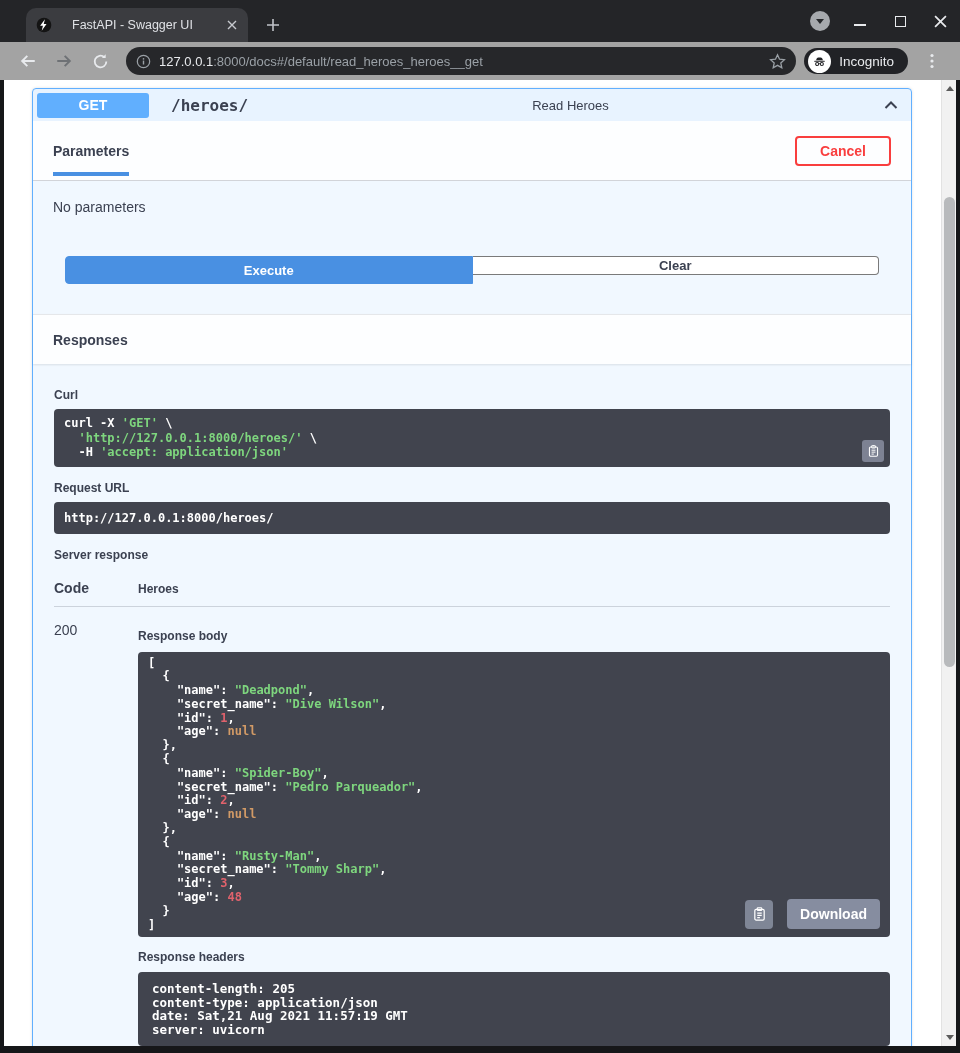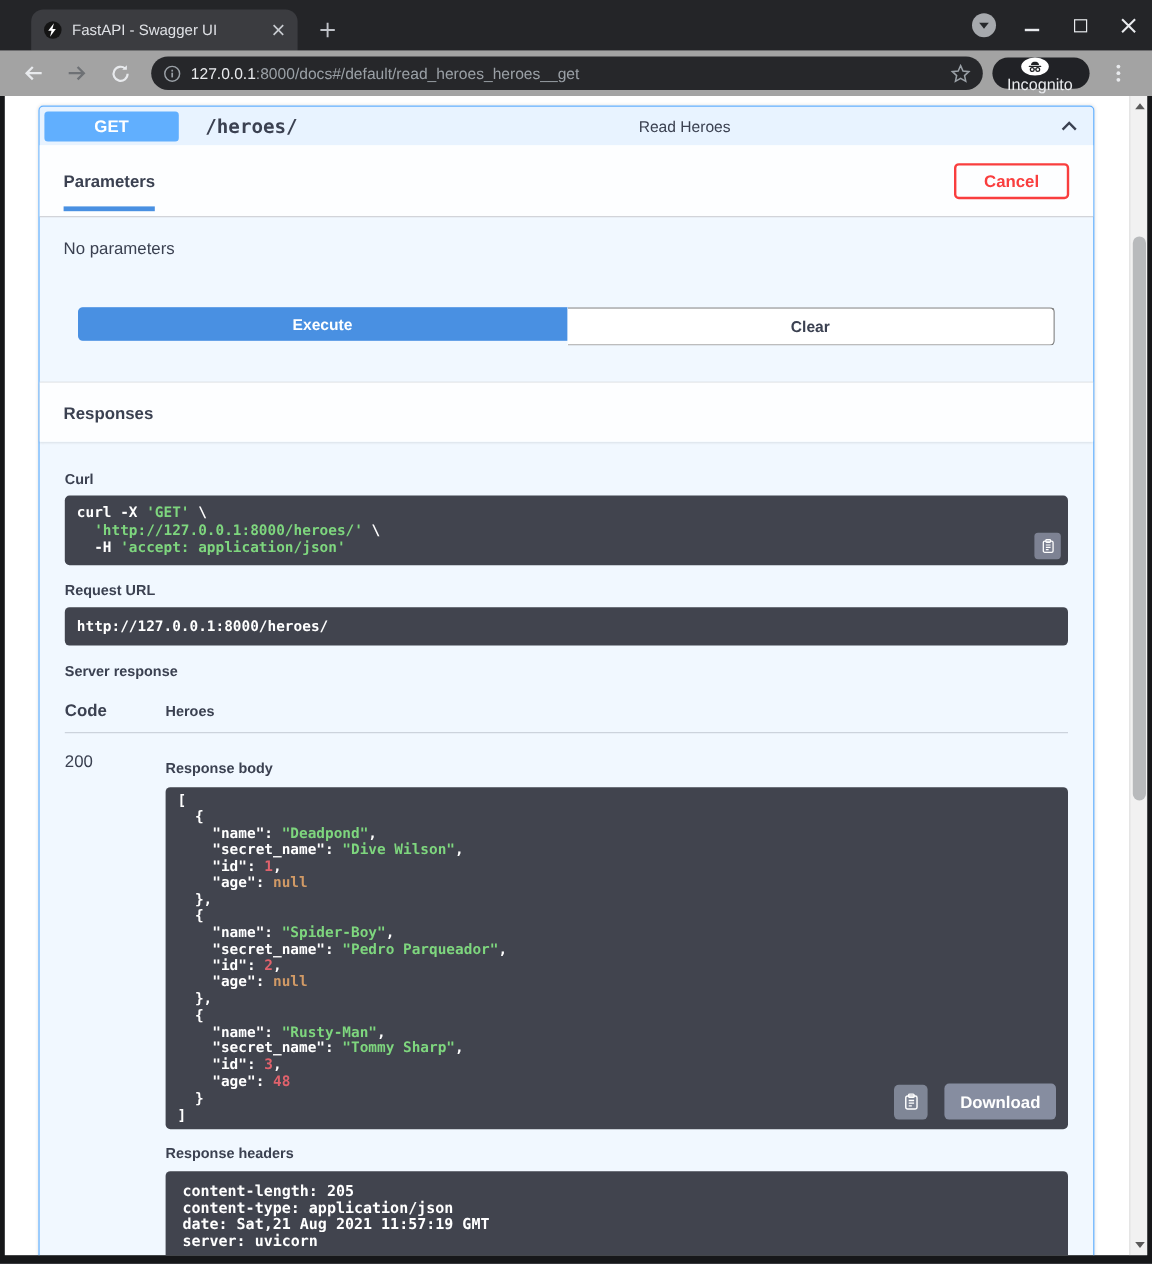--- a/index.html
+++ b/index.html
@@ -4,21 +4,21 @@
 <style>
   * { margin:0; padding:0; box-sizing:border-box; }
   html,body { width:960px; height:1053px; overflow:hidden; background:#161719;
               font-family:"Liberation Sans", sans-serif; }
   .window { position:relative; width:960px; height:1053px; }
 
   
   .tabstrip { position:absolute; left:0; top:0; width:100%; height:42px; background:#242528; }
   .tab { position:absolute; left:26px; top:8px; width:222px; height:34px; background:#3b3c40;
          border-radius:10px 10px 0 0; display:flex; align-items:center; padding:0 8px 0 10px; }
-  .tab-title { color:#dfe1e5; font-size:12.5px; flex:1; margin-left:8px; white-space:nowrap;
+  .tab-title { color:#dfe1e5; font-size:12.5px; flex:1; margin-left:20px; white-space:nowrap;
                overflow:hidden; }
   .tab-close { width:16px; height:16px; display:flex; align-items:center; justify-content:center;
                border-radius:50%; cursor:pointer; }
   .newtab { position:absolute; left:262px; top:14px; width:22px; height:22px; display:flex;
             align-items:center; justify-content:center; border-radius:50%; }
   .win-controls { position:absolute; right:10px; top:11px; display:flex; align-items:center; gap:20px; }
   .caret-circle { width:20px; height:20px; border-radius:50%; background:#a6a9ad; display:flex;
                   align-items:center; justify-content:center; }
   .caret-down { width:0; height:0; border-left:4px solid transparent; border-right:4px solid transparent;
                 border-top:5px solid #26282b; margin-top:1px; }
@@ -29,21 +29,21 @@
   .toolbar { position:absolute; left:0; top:42px; width:100%; height:38px; background:#a3a3a3;
              display:flex; align-items:center; padding:0 10px; }
   .navbtn { width:26px; height:26px; display:flex; align-items:center; justify-content:center;
             margin:0 5px; border-radius:50%; }
   .omnibox { flex:1; height:28px; background:#26272a; border-radius:14px; margin:0 8px;
              display:flex; align-items:center; padding:0 10px; min-width:0; }
   .url { flex:1; font-size:13px; margin-left:8px; white-space:nowrap; overflow:hidden; }
   .url .host { color:#e8eaed; }
   .url .rest { color:#9aa0a6; }
   .incognito-badge { height:26px; background:#212226; border-radius:15px; display:flex;
-                     align-items:center; padding:0 14px 0 4px; margin-right:6px;flex-direction:column; }
+                     align-items:center; padding:0 14px 0 4px; margin-right:6px; }
   .incog-circle { width:23px; height:23px; background:#fff; border-radius:50%; display:flex;
                   align-items:center; justify-content:center; }
   .incog-label { color:#e8eaed; font-size:13.5px; margin-left:8px; }
 
   
   .page { position:absolute; left:4px; right:4px; top:80px; bottom:7px; background:#fff; overflow:hidden; }
   .content { position:absolute; left:0; right:15px; top:0; bottom:0; overflow:hidden; }
 
   .scrollbar { position:absolute; right:0; top:0; bottom:0; width:15px; background:#f1f1f1;
                border-left:1px solid #e2e2e2; }
@@ -78,21 +78,21 @@
                     border-bottom:4px solid var(--execute-blue,#4990e2); }
   .cancel-btn { width:96px; height:30px; background:transparent; border:2px solid var(--cancel-red,#f93e3e);
                 border-radius:4px; color:var(--cancel-red,#f93e3e); font-size:14px; font-weight:600;
                 font-family:"Liberation Sans",sans-serif; cursor:pointer; }
 
   .params-body { padding:18px 20px 0 20px; font-size:14px; }
   .execute-row { display:flex; padding:0 32px; margin-top:41px; margin-bottom:30px; }
   .execute-btn { flex:1; height:28px; background:var(--execute-blue,#4990e2); color:#fff;
                  font-weight:700; font-size:13px; border:1px solid var(--execute-blue,#4990e2);
                  border-radius:4px 0 0 4px; font-family:"Liberation Sans",sans-serif; cursor:pointer; }
-  .clear-btn { flex:1; height:32px; background:#fff; color:var(--text-dark,#3b4151); font-weight:700;
+  .clear-btn { flex:1; height:19px; background:#fff; color:var(--text-dark,#3b4151); font-weight:700;
                font-size:13px; border:1px solid #7a7a7a; border-left:none; border-radius:0 4px 4px 0;
                font-family:"Liberation Sans",sans-serif; cursor:pointer; }
 
   .section-header { height:50px; background:rgba(255,255,255,.85); display:flex; align-items:center;
                     padding:0 20px; border-top:1px solid rgba(59,65,81,.12);
                     box-shadow:0 1px 2px rgba(0,0,0,.10); font-size:14px; font-weight:700; }
 
   .responses-body { padding:10px 21px 40px 21px; }
   .block-label { font-size:12px; font-weight:700; margin:14px 0 7px 0; }
   .codeblock { position:relative; background:var(--code-bg,#41444e); border-radius:4px;

